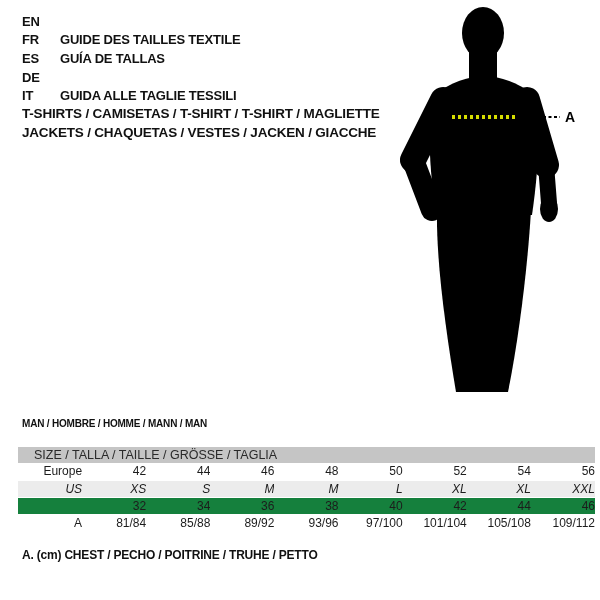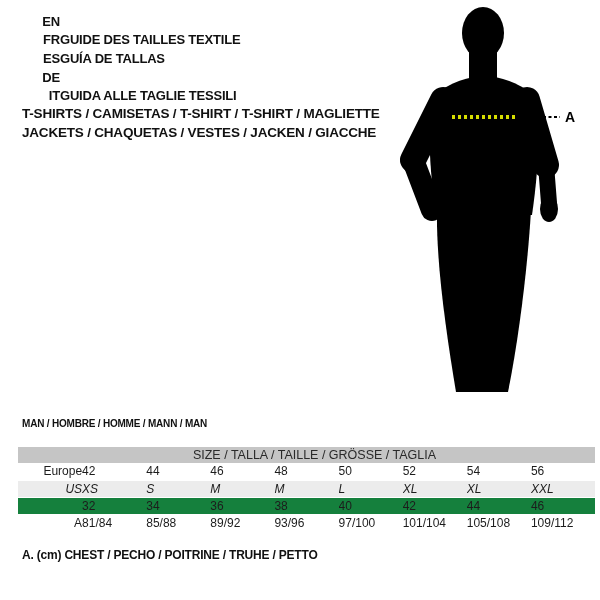--- a/index.html
+++ b/index.html
@@ -11,21 +11,21 @@
     color: #111111;
     overflow: hidden;
   }
 
   
   .lang-block {
     position: absolute; left: 22px; top: 12px;
     font-size: 13px; font-weight: 700; letter-spacing: -0.2px;
   }
   .lang-row { display: flex; height: 18.6px; align-items: center; }
-  .lang-code { width: 38px; flex: 0 0 38px; text-align: right; }
+  .lang-code { width: 38px; flex: 0 0 38px; }
   .lang-text { white-space: nowrap; }
 
   
   .category-block {
     position: absolute; left: 22px; top: 106px;
     font-size: 13.5px; font-weight: 700; letter-spacing: -0.2px;
   }
   .category-line { height: 19px; white-space: nowrap; }
 
   
@@ -36,26 +36,26 @@
     position: absolute; left: 22px; top: 418px;
     font-size: 10px; font-weight: 700; letter-spacing: -0.2px;
   }
 
   
   .size-table {
     position: absolute; left: 18px; top: 447px; width: 577px;
     border-collapse: collapse; table-layout: fixed;
     font-size: 12px; color: #1c1c1c;
   }
-  .size-table td { padding: 0; text-align: left; overflow: hidden; white-space: nowrap; }
+  .size-table td { padding: 0; text-align: right; overflow: hidden; white-space: nowrap; }
   .size-table td.row-label { text-align: right; padding-left: 4px; width: 64px; }
   .size-table tr { height: 17px; }
   .size-table tr.table-header-row { height: 16px; }
   .table-header-row td {
-    text-align: center; padding-left: 16px;
+    text-align: left; padding-left: 16px;
     font-size: 12.5px; color: #2a2a2a;
   }
   .row-shaded td { border-top: 1px solid #ffffff; }
 
   
   .footnote {
     position: absolute; left: 22px; top: 548px;
     font-size: 12px; font-weight: 700; letter-spacing: -0.2px;
   }
 </style>

